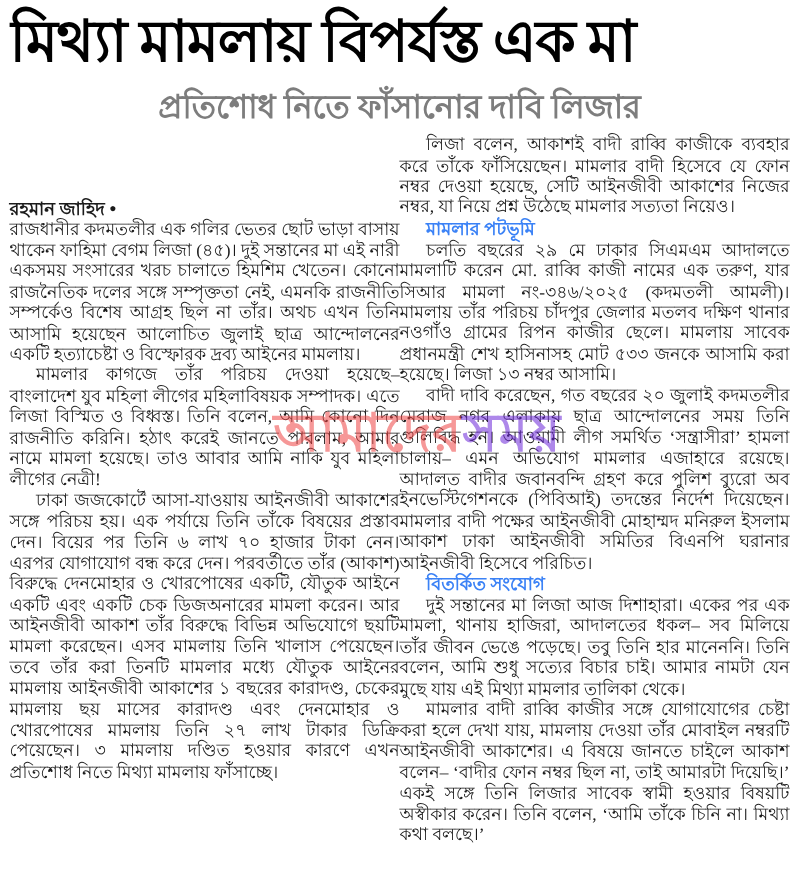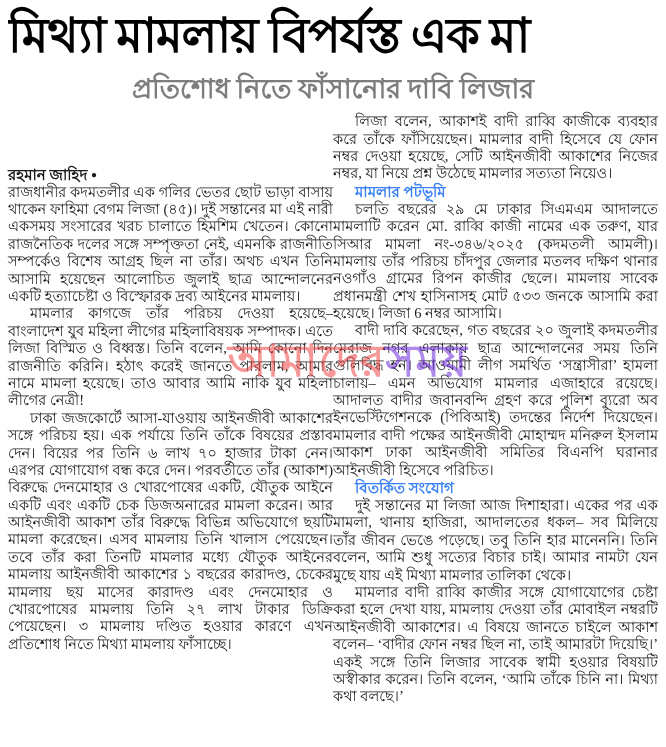--- a/index.html
+++ b/index.html
@@ -61,21 +61,21 @@
     <div class="col">
       <p class="byline no-indent"><span>রহমান জাহিদ</span> <span class="bullet">●</span></p>
       <p class="no-indent">রাজধানীর কদমতলীর এক গলির ভেতর ছোট ভাড়া বাসায় থাকেন ফাহিমা বেগম লিজা (৪৫)। দুই সন্তানের মা এই নারী একসময় সংসারের খরচ চালাতে হিমশিম খেতেন। কোনো রাজনৈতিক দলের সঙ্গে সম্পৃক্ততা নেই, এমনকি রাজনীতি সম্পর্কেও বিশেষ আগ্রহ ছিল না তাঁর। অথচ এখন তিনি আসামি হয়েছেন আলোচিত জুলাই ছাত্র আন্দোলনের একটি হত্যাচেষ্টা ও বিস্ফোরক দ্রব্য আইনের মামলায়।</p>
       <p>মামলার কাগজে তাঁর পরিচয় দেওয়া হয়েছে– বাংলাদেশ যুব মহিলা লীগের মহিলাবিষয়ক সম্পাদক। এতে লিজা বিস্মিত ও বিধ্বস্ত। তিনি বলেন, আমি কোনো দিন রাজনীতি করিনি। হঠাৎ করেই জানতে পারলাম, আমার নামে মামলা হয়েছে। তাও আবার আমি নাকি যুব মহিলা লীগের নেত্রী!</p>
       <p>ঢাকা জজকোর্টে আসা-যাওয়ায় আইনজীবী আকাশের সঙ্গে পরিচয় হয়। এক পর্যায়ে তিনি তাঁকে বিষয়ের প্রস্তাব দেন। বিয়ের পর তিনি ৬ লাখ ৭০ হাজার টাকা নেন। এরপর যোগাযোগ বন্ধ করে দেন। পরবর্তীতে তাঁর (আকাশ) বিরুদ্ধে দেনমোহার ও খোরপোষের একটি, যৌতুক আইনে একটি এবং একটি চেক ডিজঅনারের মামলা করেন। আর আইনজীবী আকাশ তাঁর বিরুদ্ধে বিভিন্ন অভিযোগে ছয়টি মামলা করেছেন। এসব মামলায় তিনি খালাস পেয়েছেন। তবে তাঁর করা তিনটি মামলার মধ্যে যৌতুক আইনের মামলায় আইনজীবী আকাশের ১ বছরের কারাদণ্ড, চেকের মামলায় ছয় মাসের কারাদণ্ড এবং দেনমোহার ও খোরপোষের মামলায় তিনি ২৭ লাখ টাকার ডিক্রি পেয়েছেন। ৩ মামলায় দণ্ডিত হওয়ার কারণে এখন প্রতিশোধ নিতে মিথ্যা মামলায় ফাঁসাচ্ছে।</p>
     </div>
 
     <div class="col">
       <p>লিজা বলেন, আকাশই বাদী রাব্বি কাজীকে ব্যবহার করে তাঁকে ফাঁসিয়েছেন। মামলার বাদী হিসেবে যে ফোন নম্বর দেওয়া হয়েছে, সেটি আইনজীবী আকাশের নিজের নম্বর, যা নিয়ে প্রশ্ন উঠেছে মামলার সত্যতা নিয়েও।</p>
       <h3 class="subhead">মামলার পটভূমি</h3>
-      <p>চলতি বছরের ২৯ মে ঢাকার সিএমএম আদালতে মামলাটি করেন মো. রাব্বি কাজী নামের এক তরুণ, যার সিআর মামলা নং-৩৪৬/২০২৫ (কদমতলী আমলী)। মামলায় তাঁর পরিচয় চাঁদপুর জেলার মতলব দক্ষিণ থানার নওগাঁও গ্রামের রিপন কাজীর ছেলে। মামলায় সাবেক প্রধানমন্ত্রী শেখ হাসিনাসহ মোট ৫৩৩ জনকে আসামি করা হয়েছে। লিজা 6 নম্বর আসামি।</p>
+      <p>চলতি বছরের ২৯ মে ঢাকার সিএমএম আদালতে মামলাটি করেন মো. রাব্বি কাজী নামের এক তরুণ, যার সিআর মামলা নং-৩৪৬/২০২৫ (কদমতলী আমলী)। মামলায় তাঁর পরিচয় চাঁদপুর জেলার মতলব দক্ষিণ থানার নওগাঁও গ্রামের রিপন কাজীর ছেলে। মামলায় সাবেক প্রধানমন্ত্রী শেখ হাসিনাসহ মোট ৫৩৩ জনকে আসামি করা হয়েছে। লিজা ১৩ নম্বর আসামি।</p>
       <p>বাদী দাবি করেছেন, গত বছরের ২০ জুলাই কদমতলীর মেরাজ নগর এলাকায় ছাত্র আন্দোলনের সময় তিনি গুলিবিদ্ধ হন। আওয়ামী লীগ সমর্থিত ‘সন্ত্রাসীরা’ হামলা চালায়– এমন অভিযোগ মামলার এজাহারে রয়েছে। আদালত বাদীর জবানবন্দি গ্রহণ করে পুলিশ ব্যুরো অব ইনভেস্টিগেশনকে (পিবিআই) তদন্তের নির্দেশ দিয়েছেন। মামলার বাদী পক্ষের আইনজীবী মোহাম্মদ মনিরুল ইসলাম আকাশ ঢাকা আইনজীবী সমিতির বিএনপি ঘরানার আইনজীবী হিসেবে পরিচিত।</p>
       <h3 class="subhead">বিতর্কিত সংযোগ</h3>
       <p>দুই সন্তানের মা লিজা আজ দিশাহারা। একের পর এক মামলা, থানায় হাজিরা, আদালতের ধকল– সব মিলিয়ে তাঁর জীবন ভেঙে পড়েছে। তবু তিনি হার মানেননি। তিনি বলেন, আমি শুধু সত্যের বিচার চাই। আমার নামটা যেন মুছে যায় এই মিথ্যা মামলার তালিকা থেকে।</p>
       <p>মামলার বাদী রাব্বি কাজীর সঙ্গে যোগাযোগের চেষ্টা করা হলে দেখা যায়, মামলায় দেওয়া তাঁর মোবাইল নম্বরটি আইনজীবী আকাশের। এ বিষয়ে জানতে চাইলে আকাশ বলেন– ‘বাদীর ফোন নম্বর ছিল না, তাই আমারটা দিয়েছি।’ একই সঙ্গে তিনি লিজার সাবেক স্বামী হওয়ার বিষয়টি অস্বীকার করেন। তিনি বলেন, ‘আমি তাঁকে চিনি না। মিথ্যা কথা বলছে।’</p>
     </div>
 
   </div>
 
   <div class="watermark"><span class="wm-green">আমাদের</span><span class="wm-red">সময়</span></div>
 

